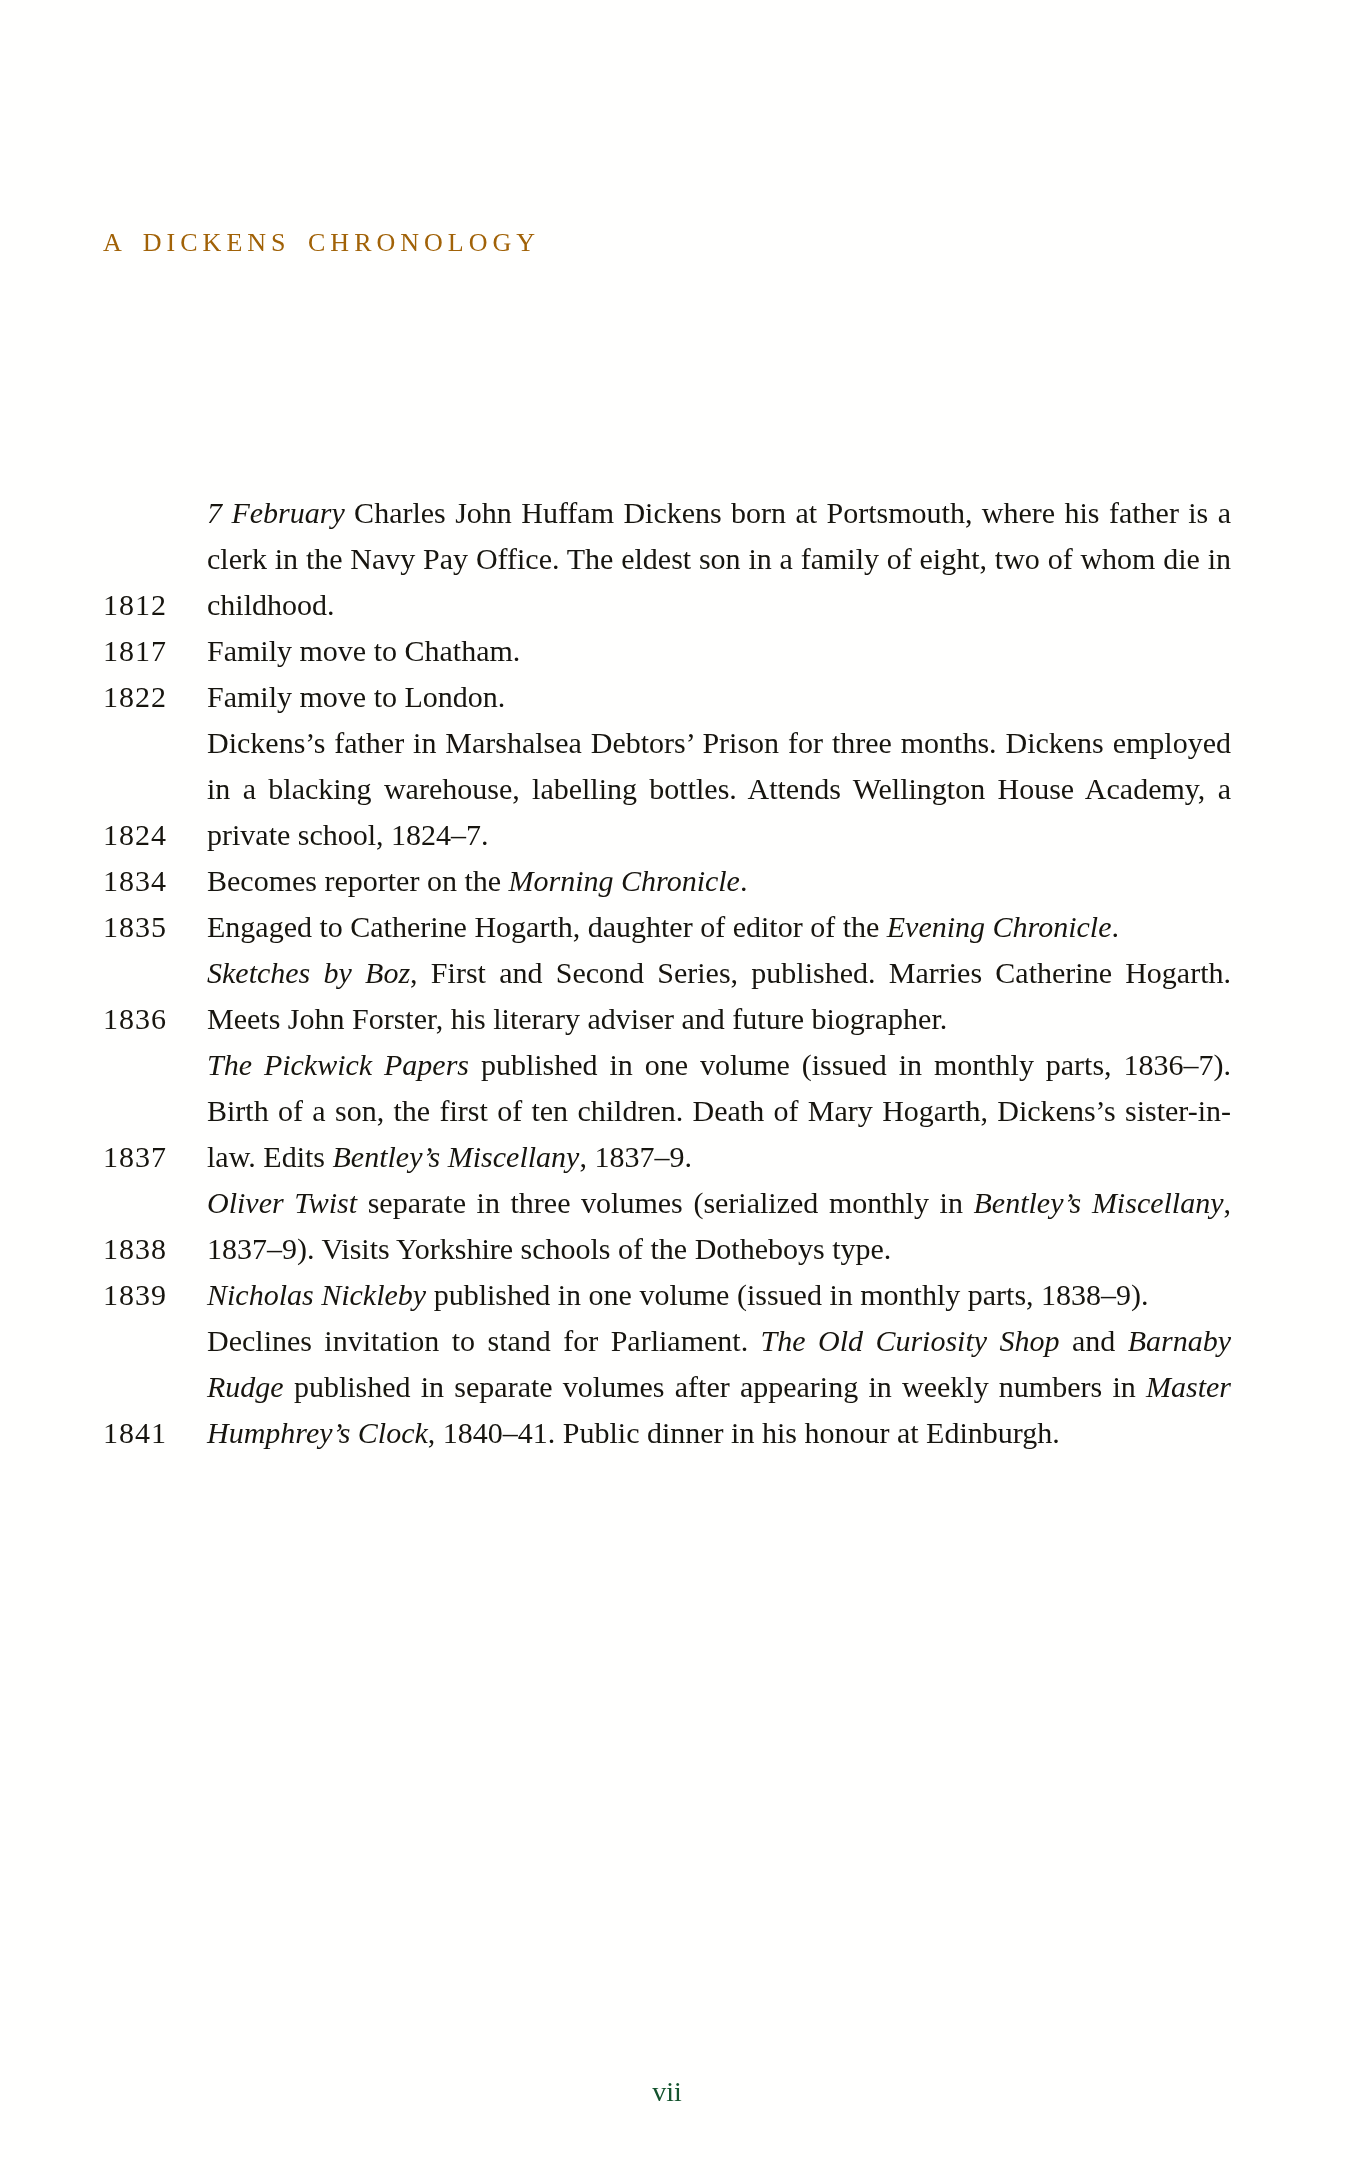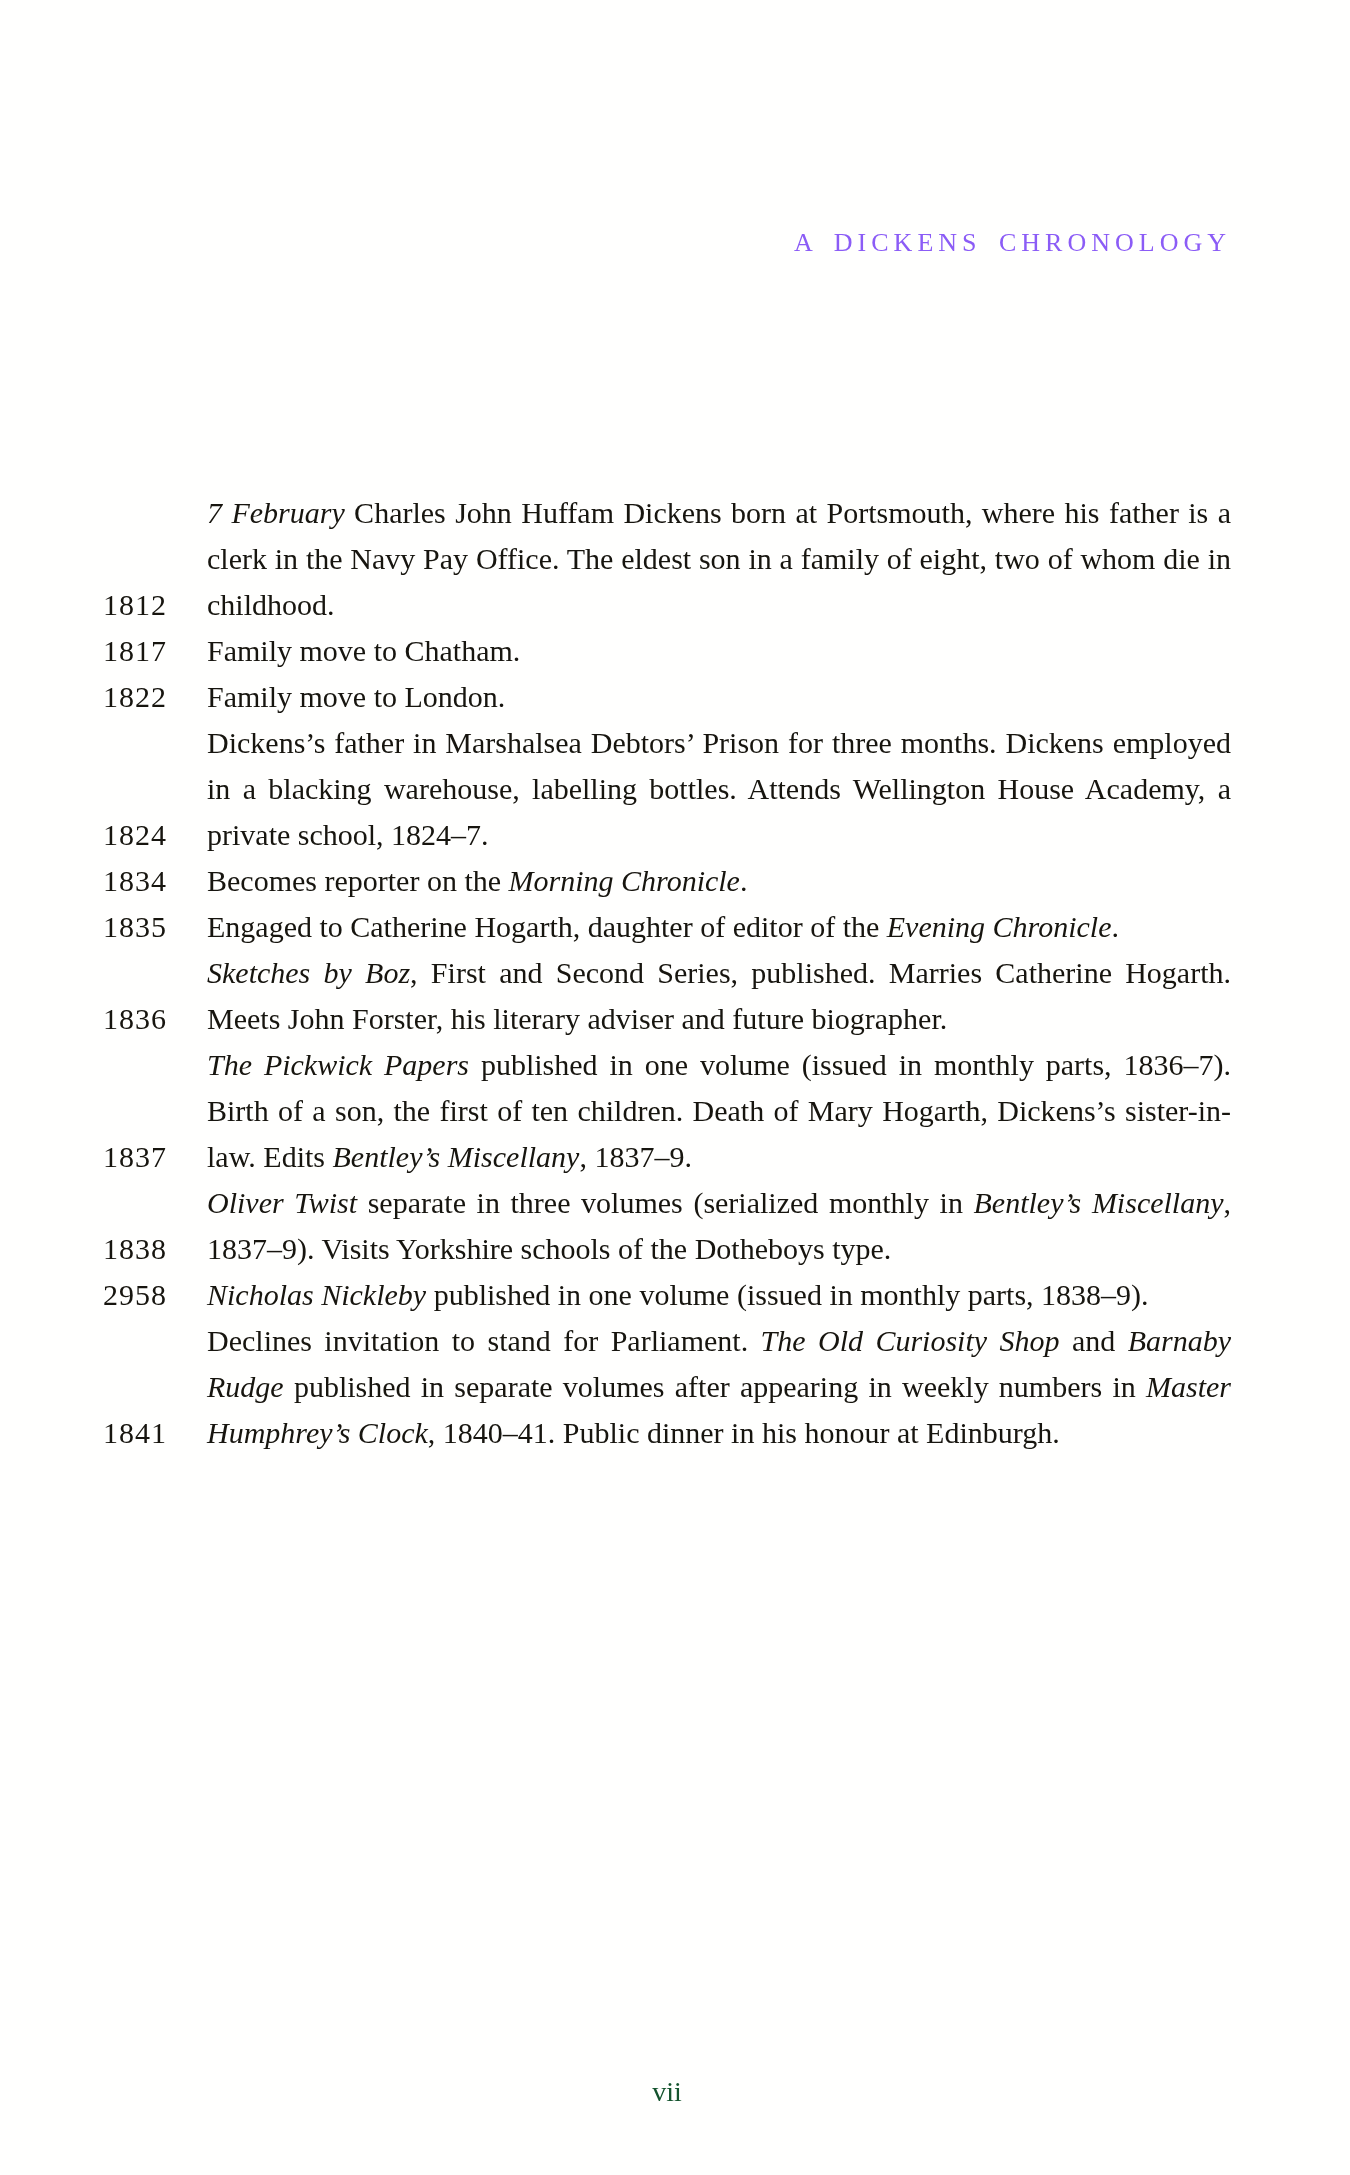--- a/index.html
+++ b/index.html
@@ -15,26 +15,26 @@
     background: #fffffe;
     color: #17150f;
     font-family: "Liberation Serif", "DejaVu Serif", serif;
     overflow: hidden;
   }
   .title {
     position: absolute;
     top: 228px;
     left: 103px;
     width: 1128px;
-    text-align: right;
+    text-align: left;
     font-size: 26px;
     letter-spacing: 5px;
     word-spacing: 6px;
     font-weight: 400;
-    color: #8b5cf6;
+    color: #a16207;
   }
   .chronology {
     position: absolute;
     top: 490px;
     left: 103px;
     width: 1128px;
     font-size: 30px;
     line-height: 46px;
   }
   .entry {
@@ -112,21 +112,21 @@
     <div class="year">1837</div>
     <div class="text"><em>The Pickwick Papers</em><span> published in one volume (issued in monthly parts, 1836–7). Birth of a son, the first of ten children. Death of Mary Hogarth, Dickens’s sister-in-law. Edits </span><em>Bentley’s Miscellany</em><span>, 1837–9.</span></div>
   </div>
 
   <div class="entry">
     <div class="year">1838</div>
     <div class="text"><em>Oliver Twist</em><span> separate in three volumes (serialized monthly in </span><em>Bentley’s Miscellany</em><span>, 1837–9). Visits Yorkshire schools of the Dotheboys type.</span></div>
   </div>
 
   <div class="entry">
-    <div class="year">2958</div>
+    <div class="year">1839</div>
     <div class="text"><em>Nicholas Nickleby</em><span> published in one volume (issued in monthly parts, 1838–9).</span></div>
   </div>
 
   <div class="entry">
     <div class="year">1841</div>
     <div class="text"><span>Declines invitation to stand for Parliament. </span><em>The Old Curiosity Shop</em><span> and </span><em>Barnaby Rudge</em><span> published in separate volumes after appearing in weekly numbers in </span><em>Master Humphrey’s Clock</em><span>, 1840–41. Public dinner in his honour at Edinburgh.</span></div>
   </div>
 </div>
 
   <div class="folio">vii</div>

